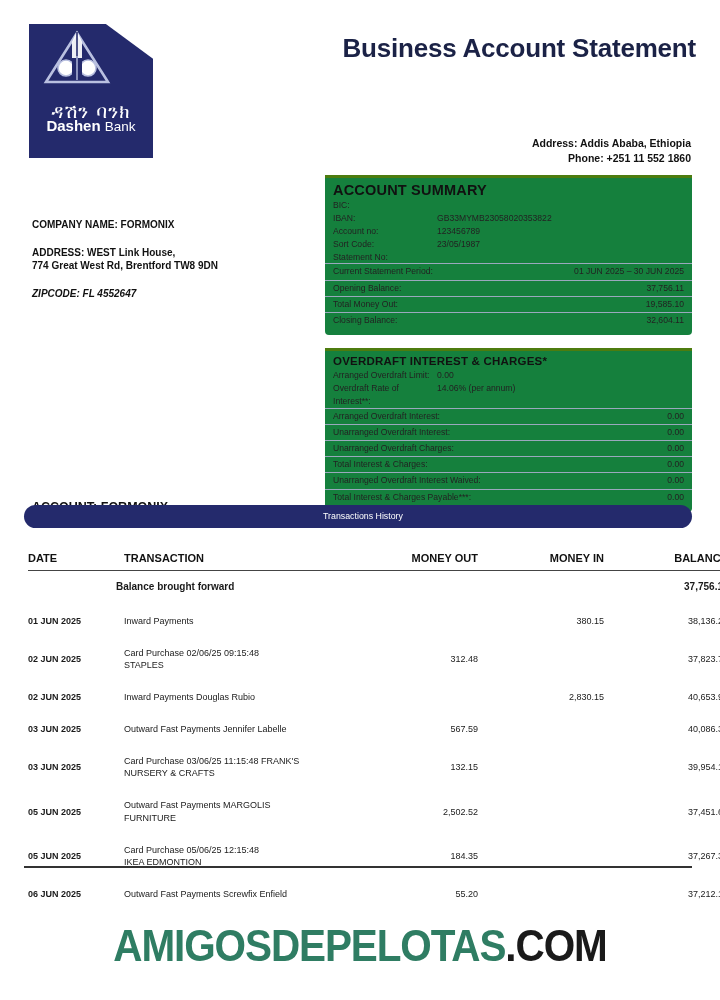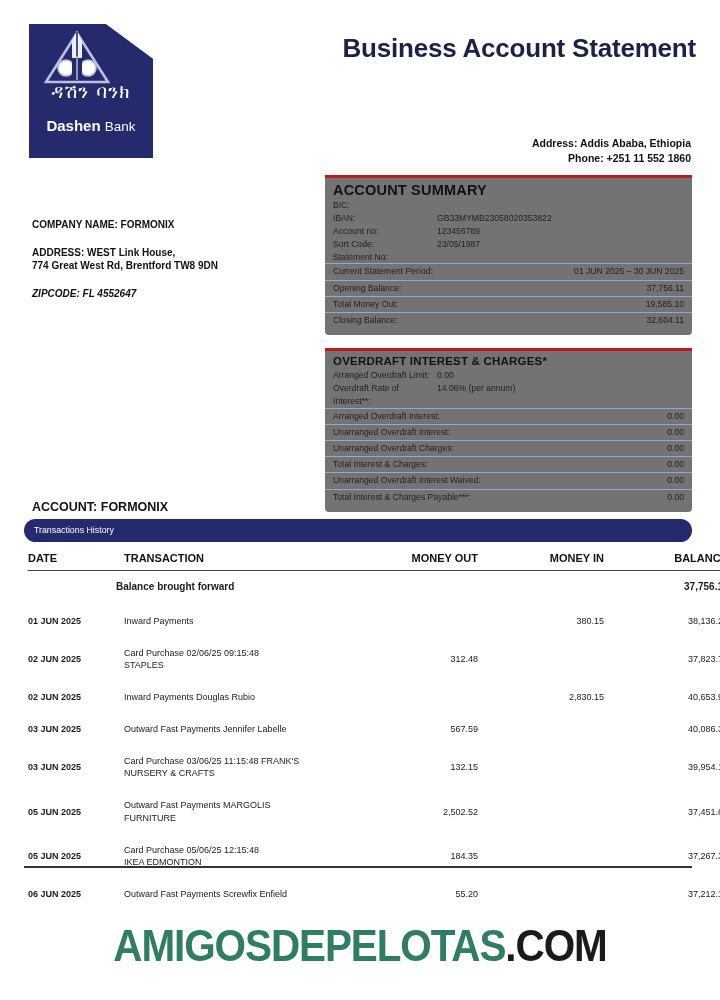--- a/index.html
+++ b/index.html
@@ -30,21 +30,21 @@
     background: #242a6c;
     clip-path: polygon(0 0, 62% 0, 100% 26%, 100% 100%, 0 100%);
   }
   .logo-mark {
     position: absolute;
     left: 14px; top: 6px;
     width: 68px; height: 56px;
   }
   .logo-amh {
     position: absolute;
-    left: 0; top: 58px;
+    left: 0; top: 78px;
     width: 124px;
     text-align: center;
     color: #ffffff;
     font-size: 19px;
     letter-spacing: 1px;
     font-family: "DejaVu Sans", sans-serif;
     line-height: 1;
   }
   .logo-name {
     position: absolute;
@@ -89,22 +89,22 @@
     font-weight: bold;
     color: #111;
     line-height: 1.35;
   }
   .company .grp { margin-bottom: 14px; }
   .company .grp:last-child { margin-bottom: 16px; font-style: italic; }
 
   
   .panel {
     position: absolute;
-    background: #737373;
-    border-top: 3px solid #b91c1c;
+    background: #15803d;
+    border-top: 3px solid #4d7c0f;
     border-radius: 0 0 4px 4px;
     box-sizing: border-box;
   }
   .panel-summary { left: 325px; top: 175px; width: 367px; }
   .panel-overdraft { left: 325px; top: 348px; width: 367px; }
 
   .panel-title {
     font-size: 14.5px;
     font-weight: bold;
     color: #111;
@@ -138,29 +138,30 @@
   
   .acct-label {
     position: absolute;
     left: 32px; top: 500px;
     font-size: 12.5px;
     font-weight: bold;
     color: #111;
   }
   .th-bar {
     position: absolute;
-    left: 24px; top: 519px;
+    left: 24px; top: 505px;
     width: 668px; height: 23px;
     background: #242a6c;
     border-radius: 12px;
     color: #fff;
     font-size: 8.8px;
     line-height: 23px;
     padding-left: 10px;
     box-sizing: border-box;
+    text-align: center;
   }
 
   .tbl {
     position: absolute;
     left: 28px; top: 548px;
     width: 664px;
   }
   .tbl table {
     width: 100%;
     border-collapse: collapse;

